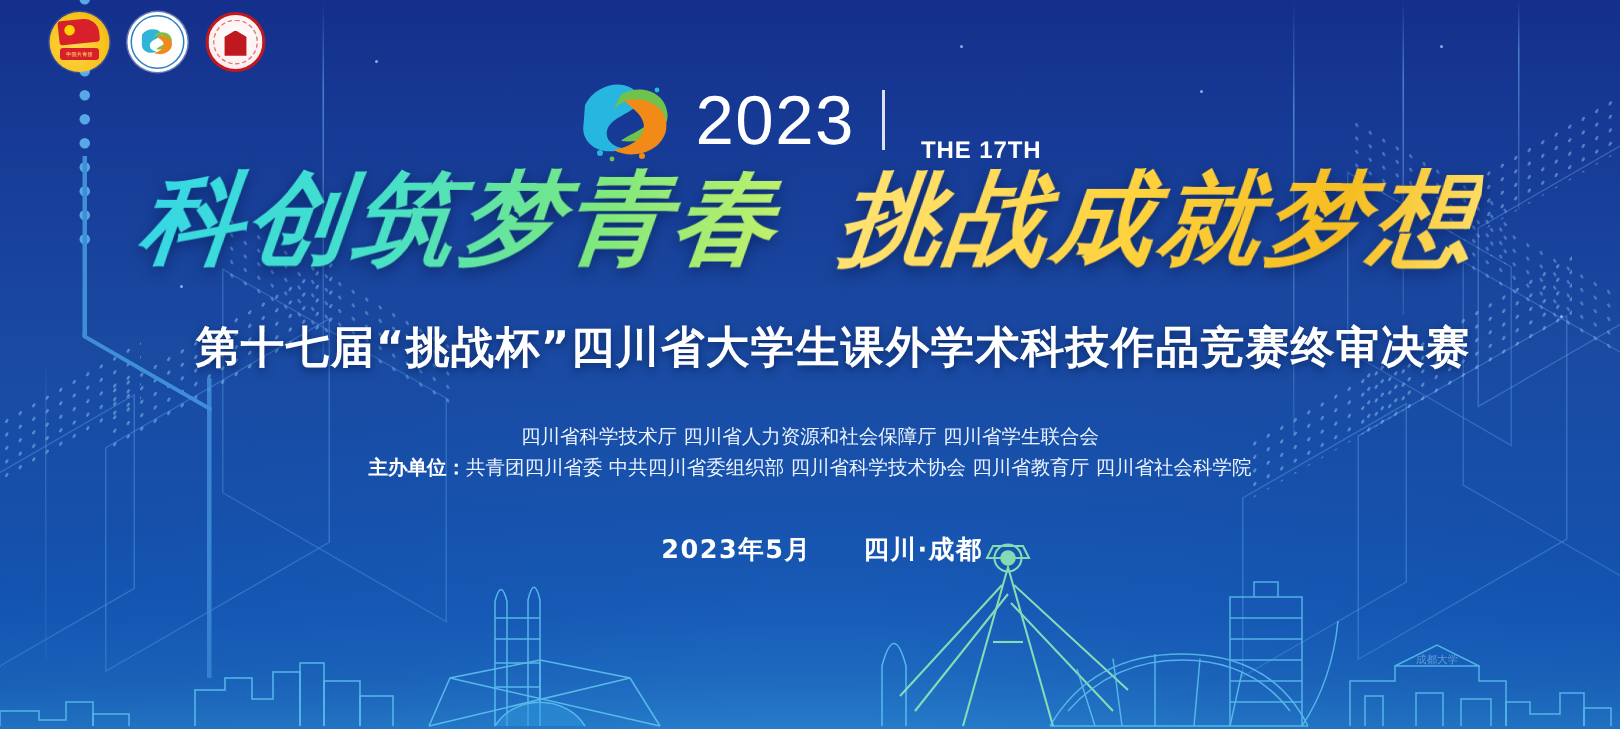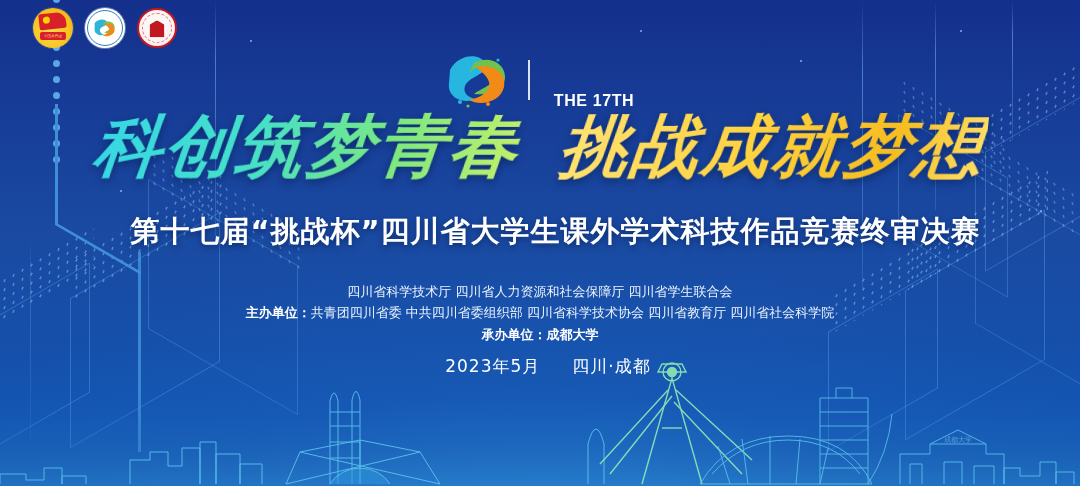--- a/index.html
+++ b/index.html
@@ -79,21 +79,21 @@
     text-shadow:0 2px 6px rgba(3,22,70,.6);
     font-family:"DejaVu Sans","Liberation Sans",sans-serif;
     padding-left:31px;
   }
 
   
   .orgs{position:absolute;left:0;right:0;top:281px;z-index:7;text-align:center;color:#ecf4ff;font-size:13px;line-height:21px;font-family:"DejaVu Sans","Liberation Sans",sans-serif;}
   .orgs .row{white-space:nowrap;}
   .orgs b{color:#ffffff;}
   .host{margin-top:1px;}
-  .datecity{position:absolute;left:0;right:0;top:355px;text-align:center;color:#ffffff;font-size:17px;font-weight:normal;letter-spacing:1px;z-index:7;font-family:"DejaVu Sans","Liberation Sans",sans-serif;padding-left:16px;}
+  .datecity{position:absolute;left:0;right:0;top:355px;text-align:center;color:#ffffff;font-size:17px;font-weight:bold;letter-spacing:1px;z-index:7;font-family:"DejaVu Sans","Liberation Sans",sans-serif;padding-left:16px;}
 
   
   .skyline{position:absolute;left:0;right:0;bottom:0;height:130px;z-index:5;}
   .skyline svg{display:block;width:100%;height:100%;}
 </style>
 </head>
 <body>
 
 <div class="poster">
 
@@ -171,40 +171,38 @@
   <div class="lockup">
     <svg class="swoosh" viewBox="0 0 64 60" aria-hidden="true">
       <path d="M4 20 C12 4, 34 2, 40 14 C43 21, 31 25, 24 30 C15 36, 17 47, 30 49 C15 55, 1 46, 3 33 Z" fill="#27b6df"></path>
       <path d="M23 23 C32 13, 46 15, 48 25 C50 35, 35 38, 28 44 C45 46, 60 38, 59 26 C58 12, 42 5, 28 13 Z" fill="#6fc24b"></path>
       <path d="M30 17 C46 13, 61 23, 58 37 C55 51, 36 57, 23 50 C35 48, 45 41, 43 32 C41 25, 35 22, 30 17 Z" fill="#f28a17"></path>
       <circle cx="14" cy="52" r="2" fill="#27b6df"></circle>
         <circle cx="22" cy="56" r="1.6" fill="#6fc24b"></circle>
       <circle cx="42" cy="54" r="2" fill="#f28a17"></circle>
         <circle cx="52" cy="10" r="1.6" fill="#27b6df"></circle>
     </svg>
+    <div class="year">2023</div>
     <div class="divider"></div>
     <div class="en">
       <span class="l1">THE 17TH</span>
     </div>
   </div>
 
   <div class="slogan">
     <div class="cal cal-a">科创筑梦青春</div>
     <div class="cal cal-b">挑战成就梦想</div>
   </div>
 
   <div class="headline">第十七届“挑战杯”四川省大学生课外学术科技作品竞赛终审决赛</div>
 
   <div class="orgs">
     <div class="row">四川省科学技术厅  四川省人力资源和社会保障厅  四川省学生联合会</div>
     <div class="row">
       <b>主办单位：</b><span>共青团四川省委  中共四川省委组织部  四川省科学技术协会  四川省教育厅   四川省社会科学院</span>
-    </div>
-    <div class="row host">
-      <b>承办单位：</b><b>成都大学</b>
     </div>
   </div>
 
   <div class="datecity">
     <span>2023年5月</span>
     &nbsp;&nbsp;&nbsp;
     <span>四川·成都</span>
   </div>
 
   <div class="skyline">

